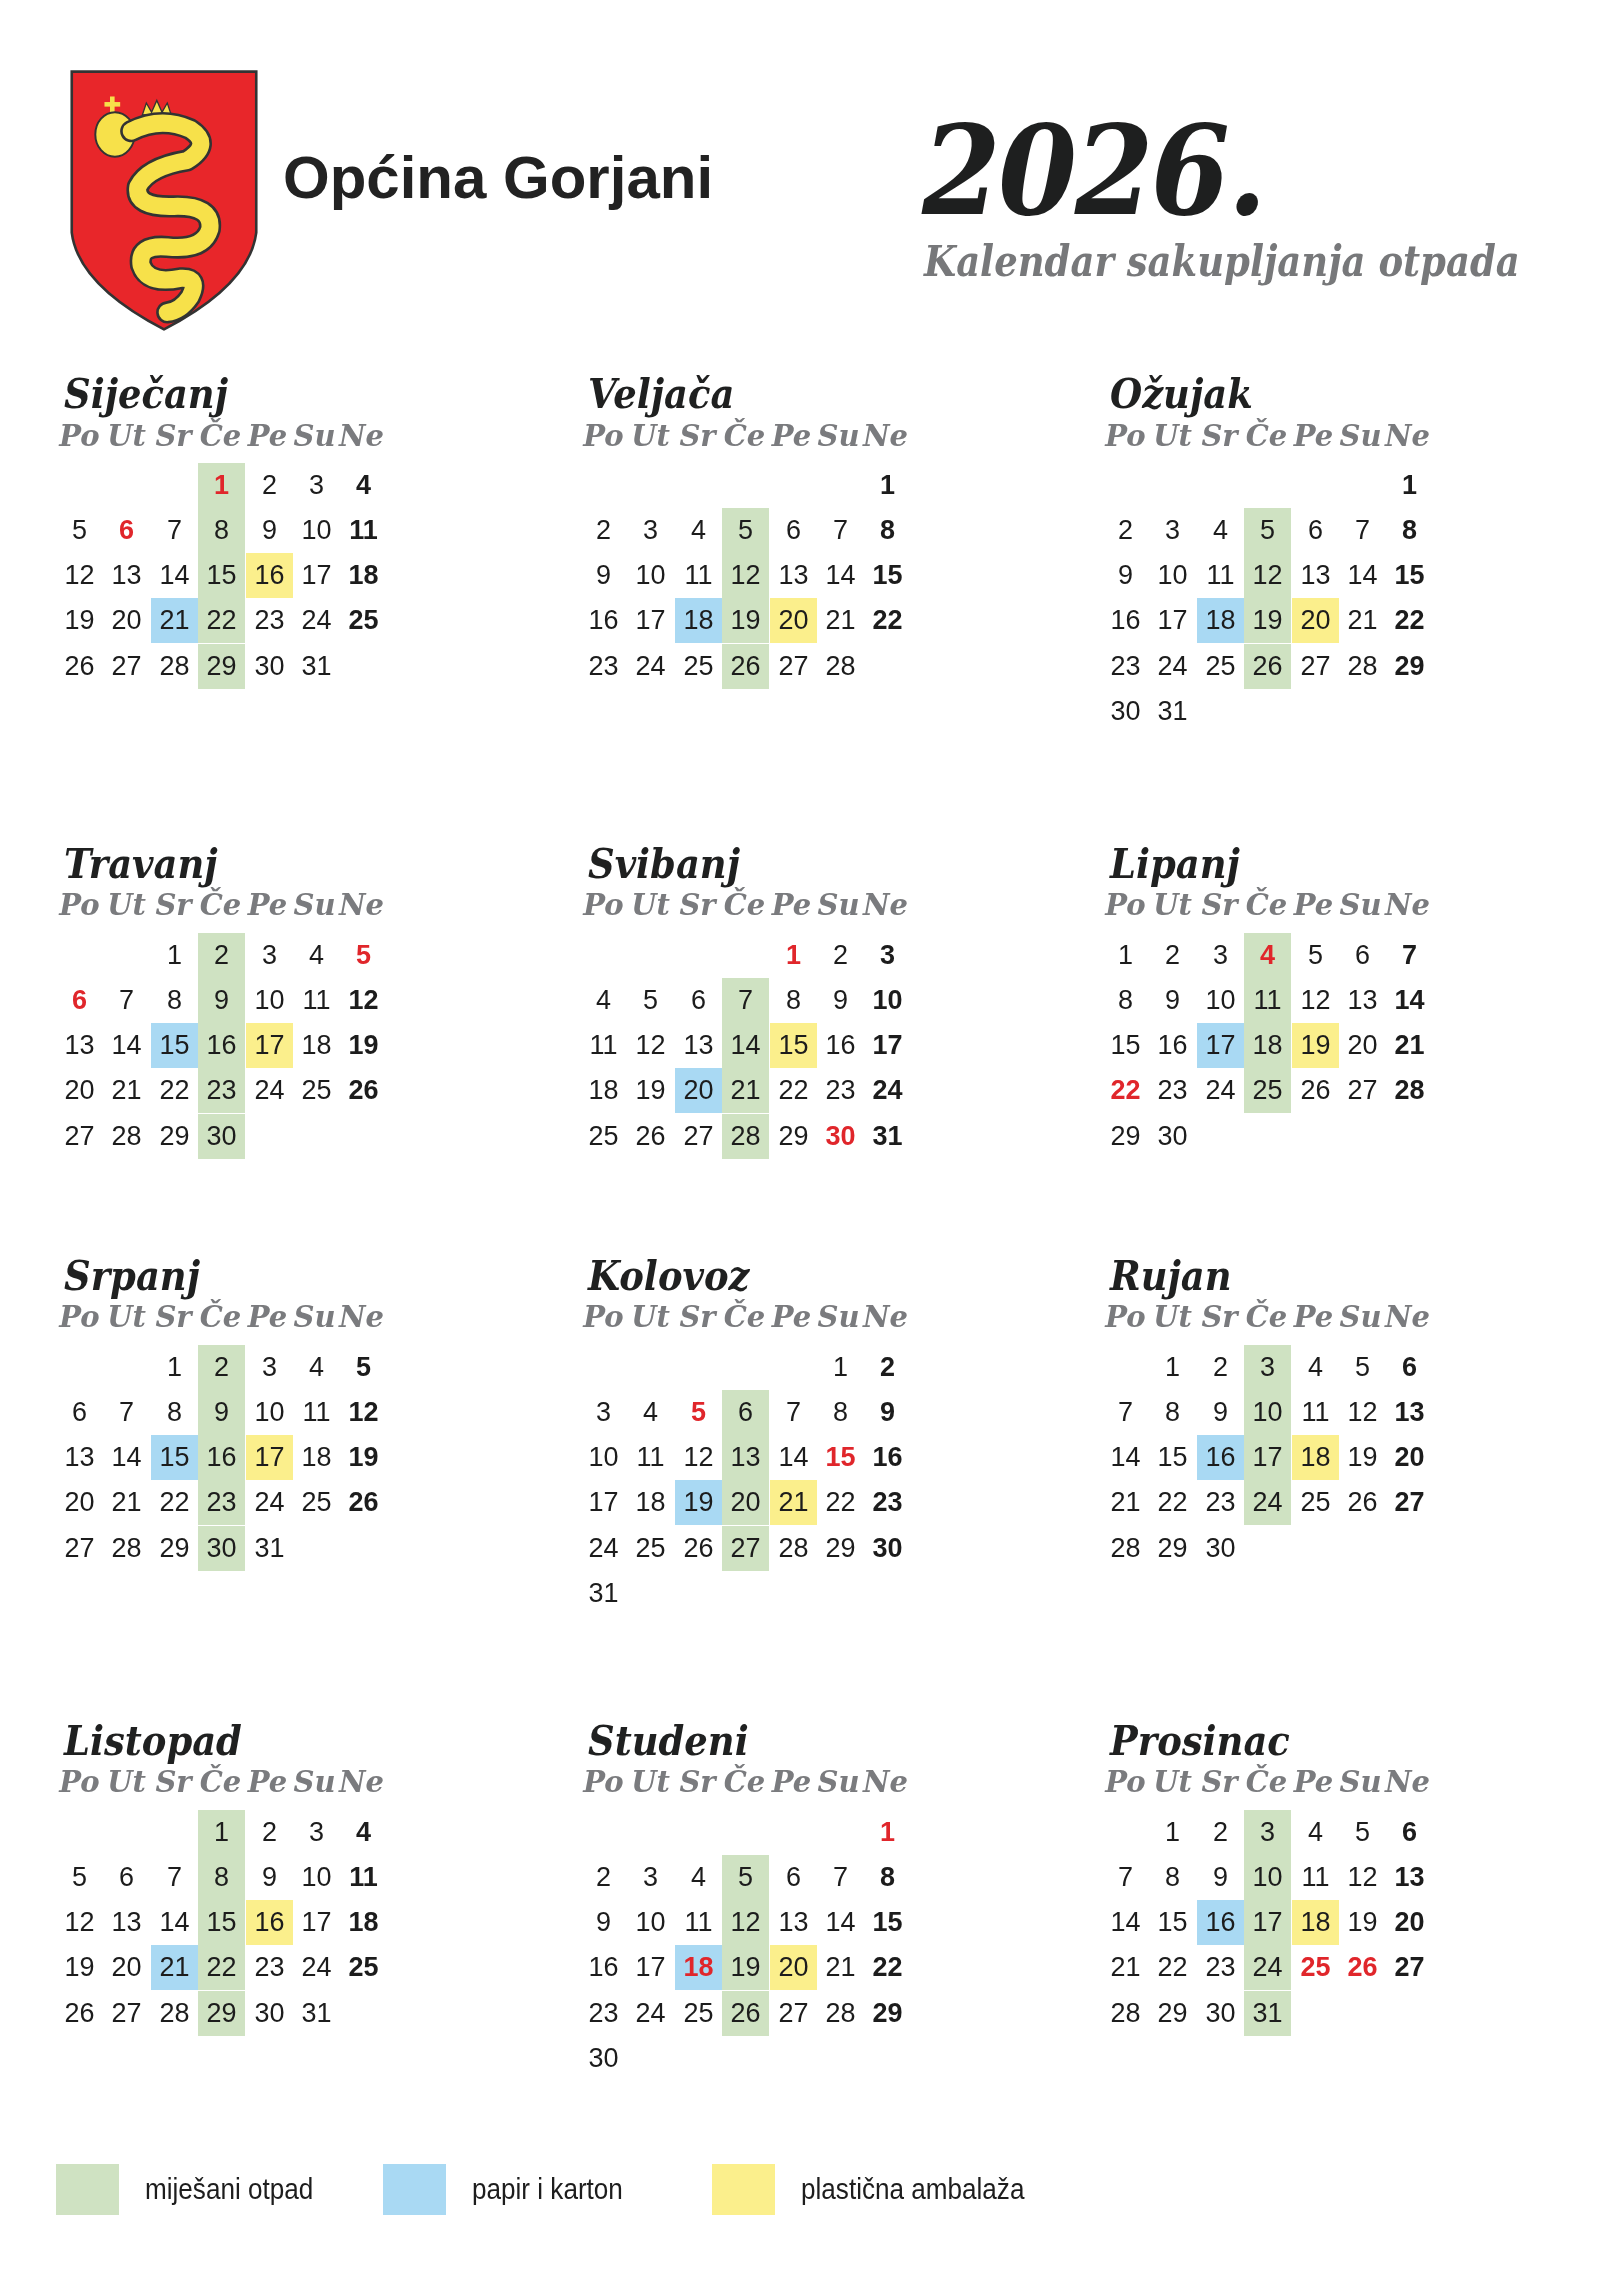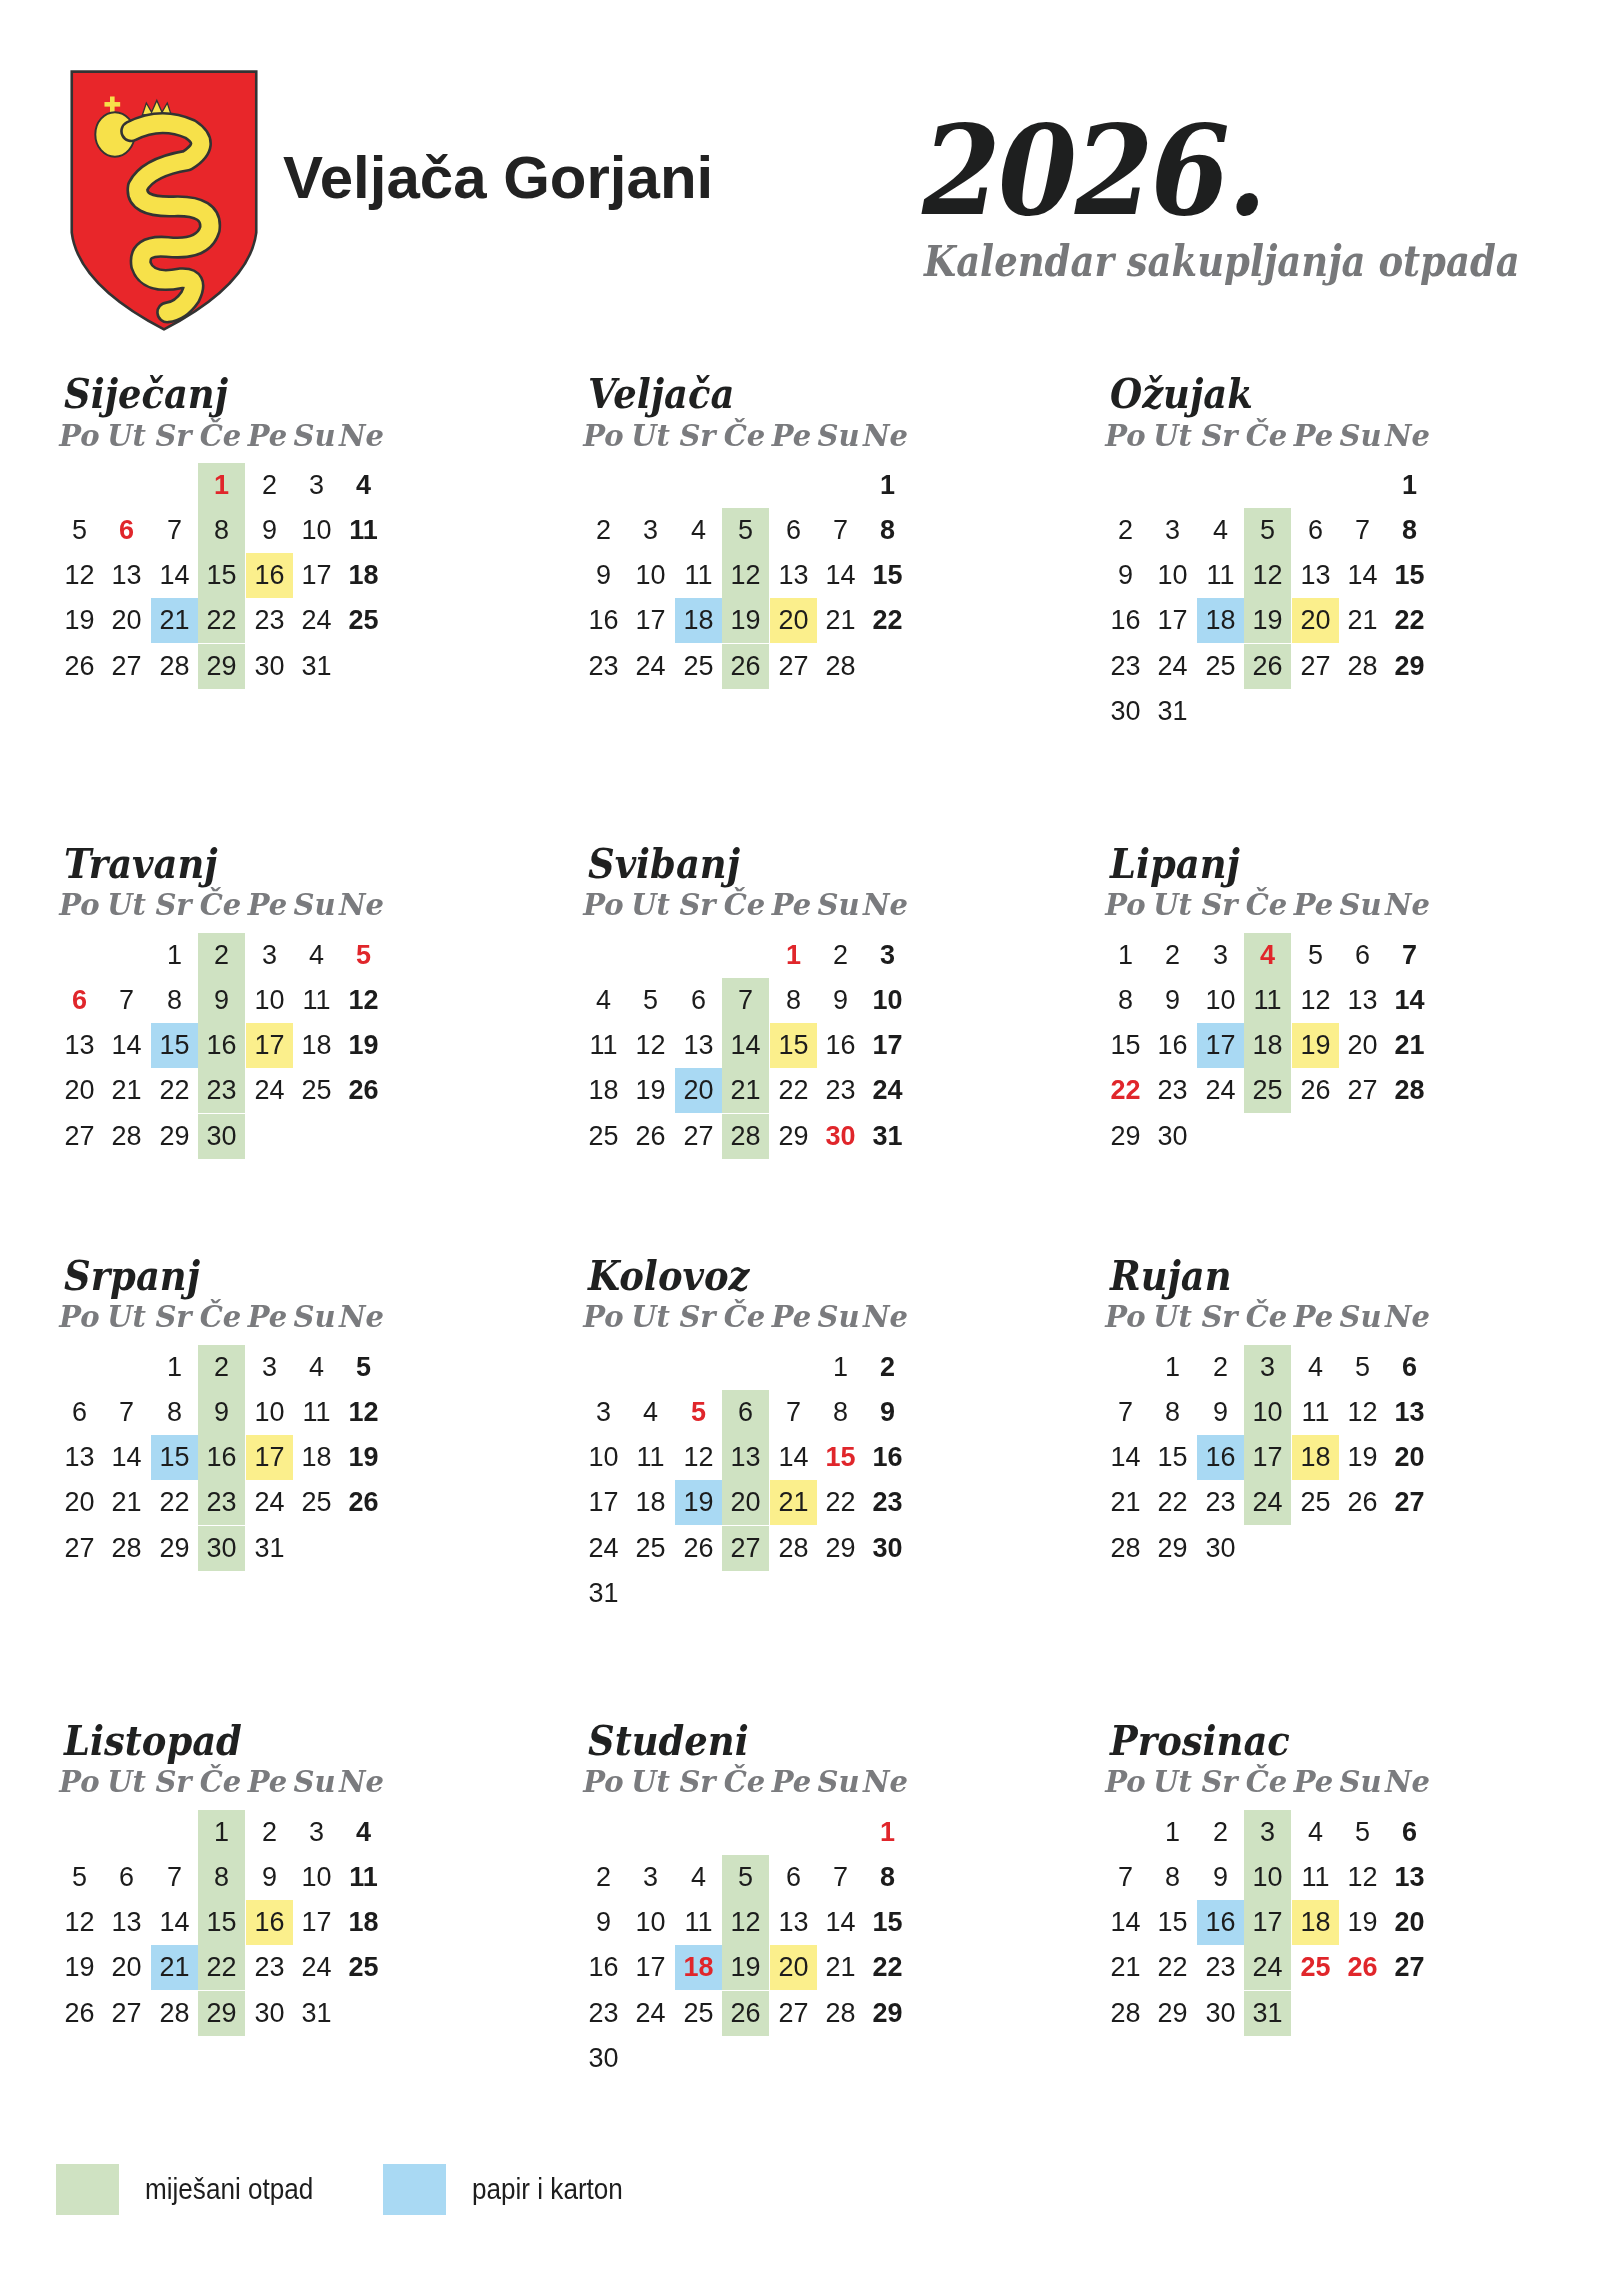--- a/index.html
+++ b/index.html
@@ -51,21 +51,21 @@
   <line x1="66" y1="42" x2="66" y2="70" stroke="#f7e14a" stroke-width="7"></line>
   <line x1="54" y1="54" x2="78" y2="54" stroke="#f7e14a" stroke-width="7"></line>
   <ellipse cx="70" cy="100" rx="30" ry="34" fill="#f7e14a" stroke="#333" stroke-width="3"></ellipse>
 
   <path d="M112 70 L118 52 L126 66 L134 48 L142 66 L150 52 L156 70 Z" fill="#f7e14a" stroke="#333" stroke-width="2"></path>
 
   <path d="M95 95 Q140 72 185 92 Q220 115 180 140 Q120 150 105 180 Q100 212 160 210 Q220 208 215 245 Q205 278 150 272 Q105 268 110 300 Q120 330 170 320 Q200 318 185 348 Q170 370 150 372" fill="none" stroke="#333" stroke-width="34" stroke-linecap="round" stroke-linejoin="round"></path>
   <path d="M95 95 Q140 72 185 92 Q220 115 180 140 Q120 150 105 180 Q100 212 160 210 Q220 208 215 245 Q205 278 150 272 Q105 268 110 300 Q120 330 170 320 Q200 318 185 348 Q170 370 150 372" fill="none" stroke="#f7e14a" stroke-width="26" stroke-linecap="round" stroke-linejoin="round"></path>
 </svg>
 
-<div class="org-name">Veljača Gorjani</div>
+<div class="org-name">Općina Gorjani</div>
 <div class="year">2026.</div>
 <div class="subtitle">Kalendar sakupljanja otpada</div>
 
 <div id="months">
     <div class="month" style="left: 56px; top: 0px;">
       <div class="month-title" style="top: 374px;">Siječanj</div>
       <div class="weekdays" style="top: 422px;">
         <span class="weekday">Po</span>
         <span class="weekday">Ut</span>
         <span class="weekday">Sr</span>
@@ -600,14 +600,18 @@
 
 <div class="legend">
   <div class="legend-item" style="left:56px;">
     <div class="swatch" style="background:#cfe2c2;"></div>
     <span class="legend-label">miješani otpad</span>
   </div>
   <div class="legend-item" style="left:383px;">
     <div class="swatch" style="background:#a9d9f3;"></div>
     <span class="legend-label">papir i karton</span>
   </div>
+  <div class="legend-item" style="left:712px;">
+    <div class="swatch" style="background:#fbef8c;"></div>
+    <span class="legend-label">plastična ambalaža</span>
+  </div>
 </div>
 
 
 </body></html>

